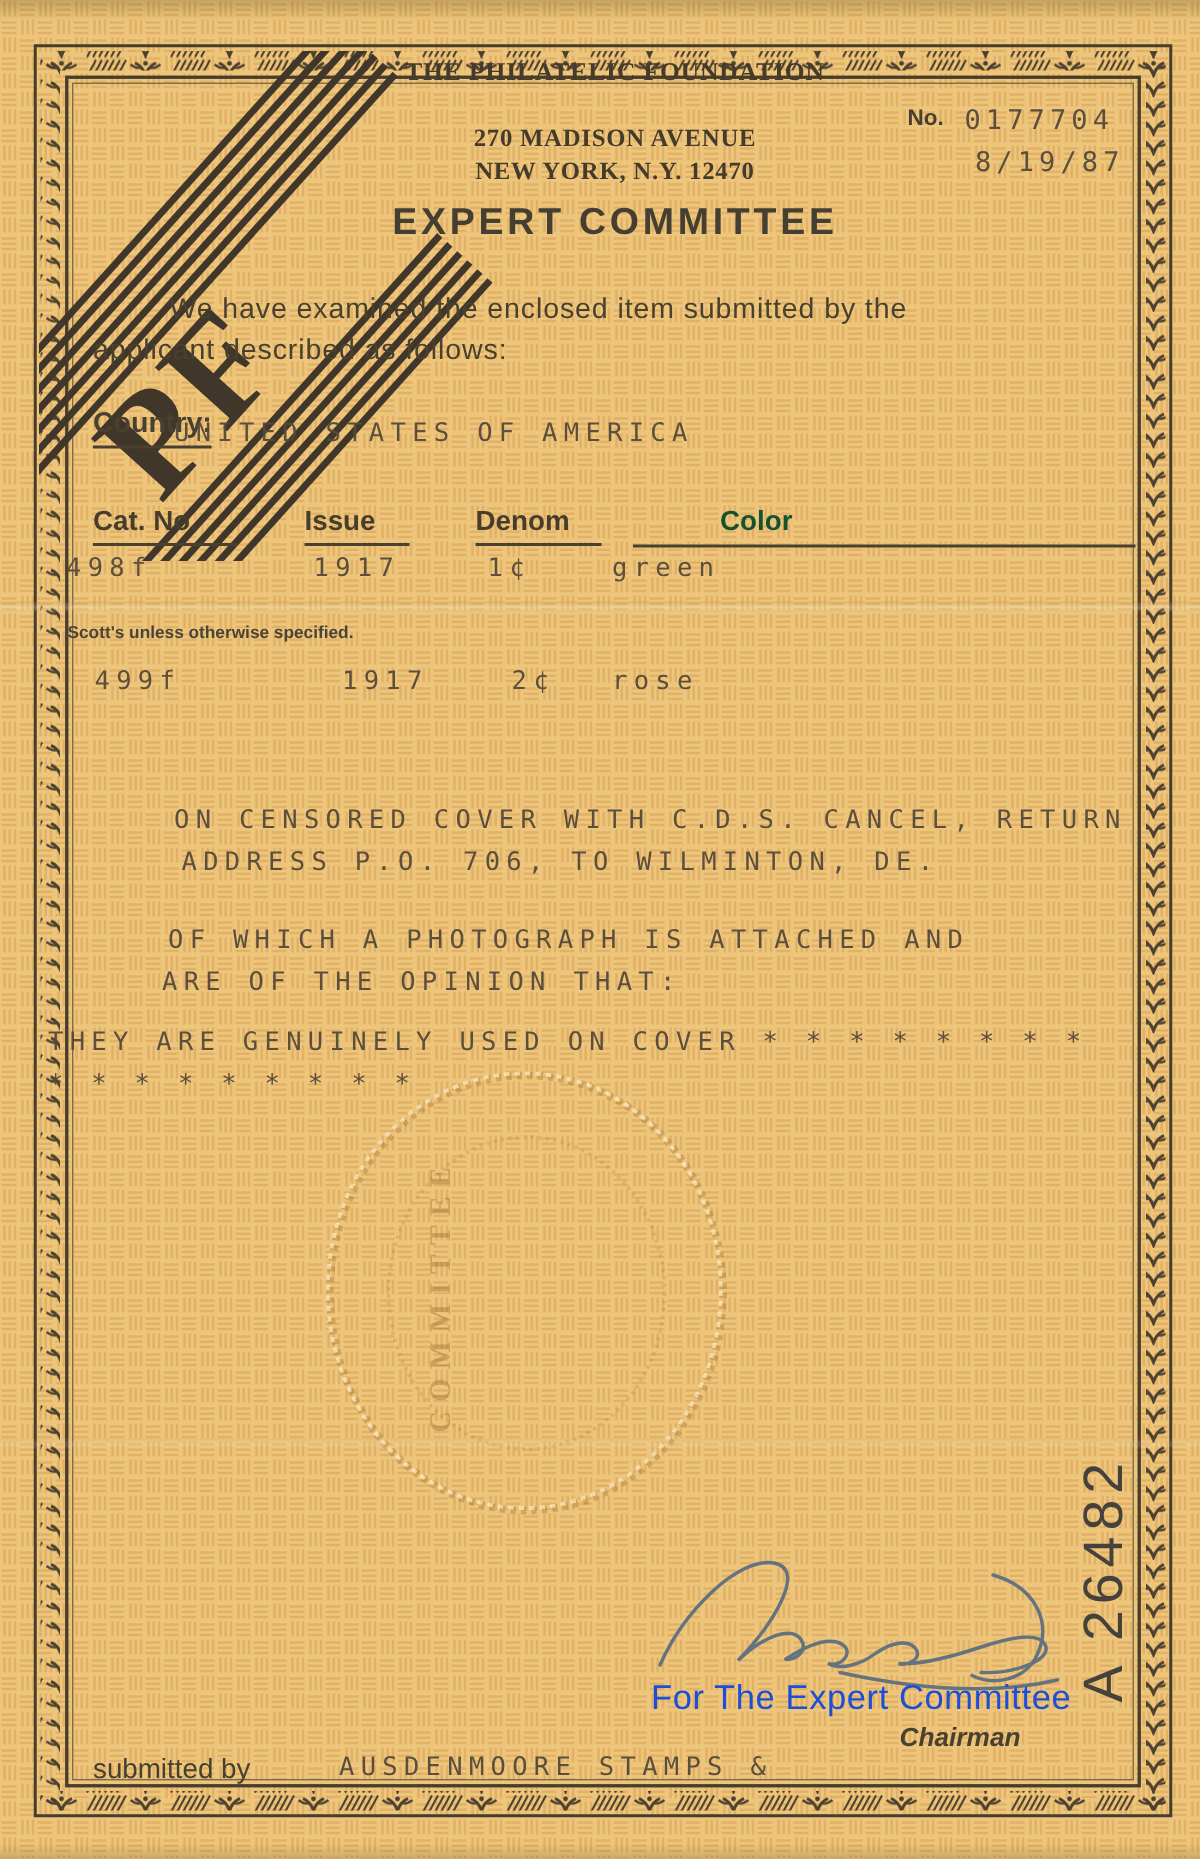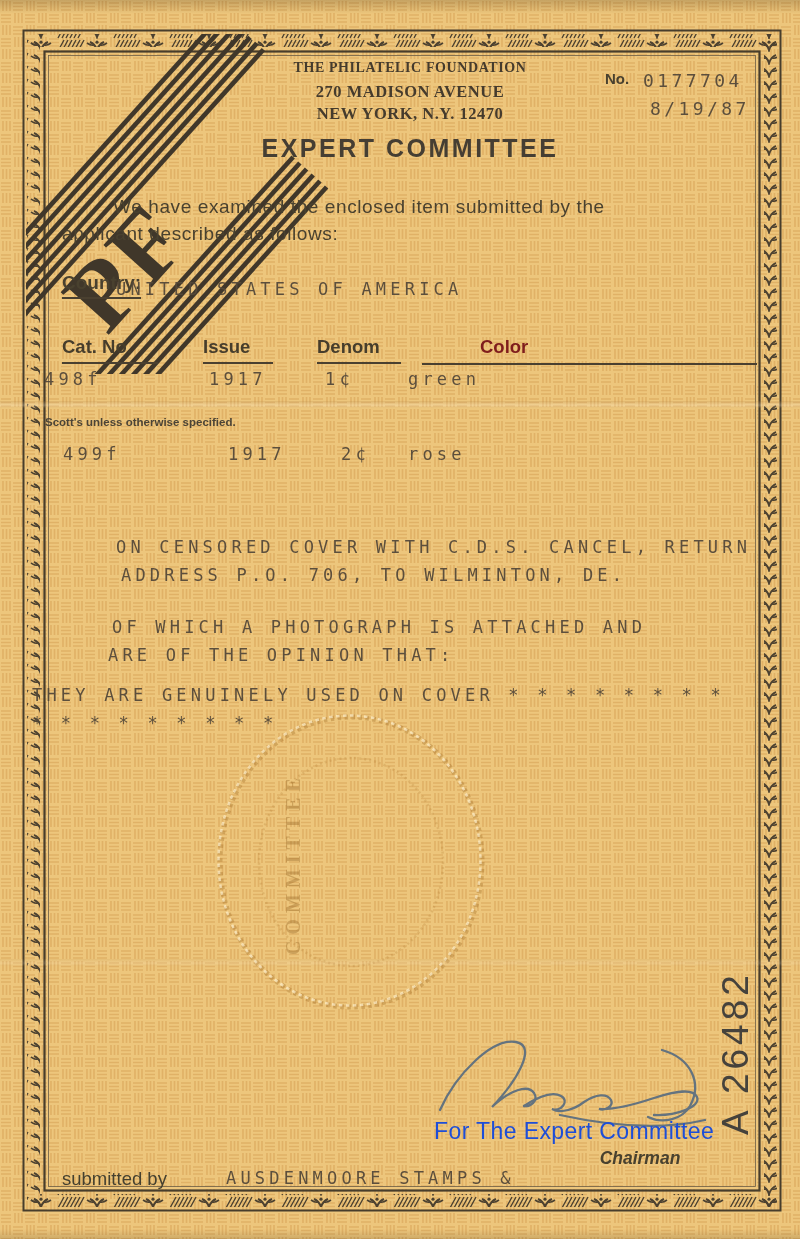--- a/index.html
+++ b/index.html
@@ -103,40 +103,40 @@
       <ellipse cx="351" cy="862" rx="131" ry="145" stroke="rgba(167,116,43,0.40)" stroke-width="5" stroke-dasharray="3.5 3.5"></ellipse>
       <ellipse cx="349.5" cy="860.5" rx="131" ry="145" stroke="rgba(255,243,211,0.65)" stroke-width="2.5" stroke-dasharray="3.5 3.5"></ellipse>
       <ellipse cx="351" cy="862" rx="92" ry="104" stroke="rgba(167,116,43,0.22)" stroke-width="2.5" stroke-dasharray="2 3"></ellipse>
       <text x="300" y="955" transform="rotate(-90 300 955)" font-size="20" letter-spacing="6" fill="rgba(150,103,38,0.38)" style="font-family:'Liberation Serif',serif;font-weight:bold">COMMITTEE</text>
     </g>
   </svg>
 
   <div class="crease" style="top:401px"></div>
   <div class="crease" style="top:959px;opacity:.6"></div>
 
-  <div class="abs serif center" style="left:150px;top:60px;width:520px;font-size:14px;letter-spacing:.6px">THE PHILATELIC FOUNDATION</div>
+  <div class="abs serif center" style="left:150px;top:38px;width:520px;font-size:17px;letter-spacing:.6px">THE PHILATELIC FOUNDATION</div>
   <div class="abs serif center" style="left:150px;top:82px;width:520px;font-size:16.5px;letter-spacing:.5px">270 MADISON AVENUE</div>
   <div class="abs serif center" style="left:150px;top:104px;width:520px;font-size:16.5px;letter-spacing:.5px">NEW YORK, N.Y. 12470</div>
   <div class="abs sans center" style="left:150px;top:134px;width:520px;font-size:25px;font-weight:bold;letter-spacing:2.5px;color:#453e33">EXPERT COMMITTEE</div>
 
   <div class="abs sans" style="left:605px;top:70px;font-size:15px;font-weight:bold">No.</div>
   <div class="abs tw" style="left:643px;top:70px;font-size:18px;letter-spacing:3.4px">0177704</div>
   <div class="abs tw" style="left:650px;top:98px;font-size:18px;letter-spacing:3.4px">8/19/87</div>
 
   <div class="abs sans" style="left:113px;top:196px;font-size:19px;letter-spacing:.6px;font-weight:500">We have examined the enclosed item submitted by the</div>
   <div class="abs sans" style="left:62px;top:223px;font-size:19px;letter-spacing:.6px;font-weight:500">applicant described as follows:</div>
 
   <div class="abs sans u2" style="left:62px;top:272px;font-size:19px;font-weight:bold">Country:</div>
   <div class="abs tw" style="left:116px;top:279px">UNITED STATES OF AMERICA</div>
 
   <div class="abs hdr-cell" style="left:62px;top:336px;width:96px">Cat. No.</div>
   <div class="abs hdr-cell" style="left:203px;top:336px;width:70px">Issue</div>
   <div class="abs hdr-cell" style="left:317px;top:336px;width:84px">Denom</div>
   <div class="abs" style="left:422px;top:336px;width:335px;border-bottom:2.5px solid #4a4030;height:27px"></div>
-  <div class="abs sans" style="left:480px;top:336px;font-size:18.5px;font-weight:bold;color:#7f1d1d">Color</div>
+  <div class="abs sans" style="left:480px;top:336px;font-size:18.5px;font-weight:bold;color:#14532d">Color</div>
 
   <div class="abs tw" style="left:44px;top:369px">498f</div>
   <div class="abs tw" style="left:209px;top:369px">1917</div>
   <div class="abs tw" style="left:325px;top:369px">1¢</div>
   <div class="abs tw" style="left:408px;top:369px">green</div>
 
   <div class="abs sans" style="left:45px;top:416px;font-size:11.5px;font-weight:bold;color:#4c4436">Scott's unless otherwise specified.</div>
 
   <div class="abs tw" style="left:63px;top:444px">499f</div>
   <div class="abs tw" style="left:228px;top:444px">1917</div>

